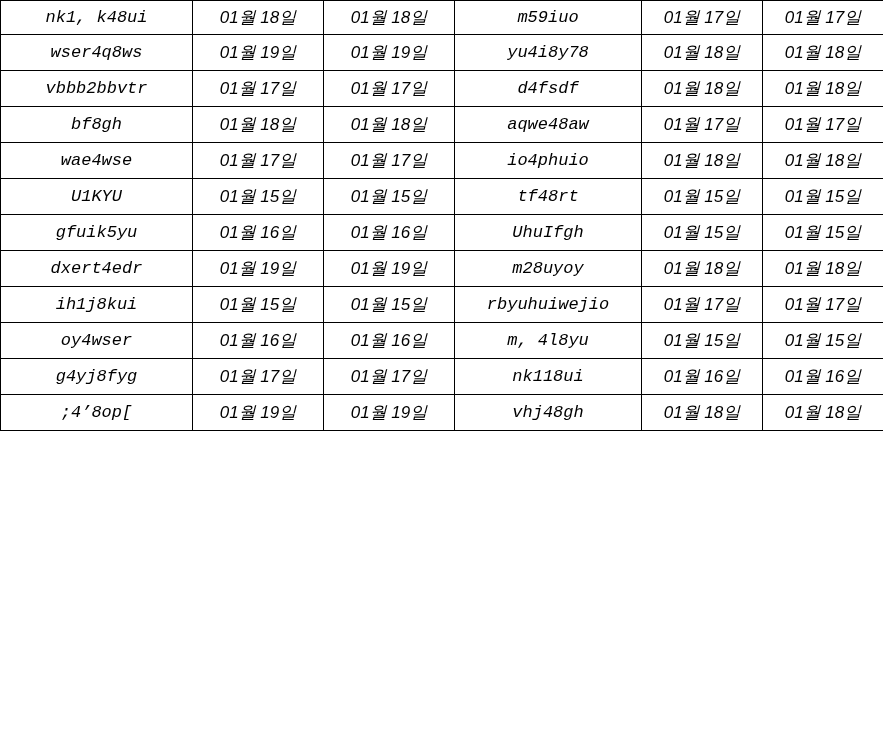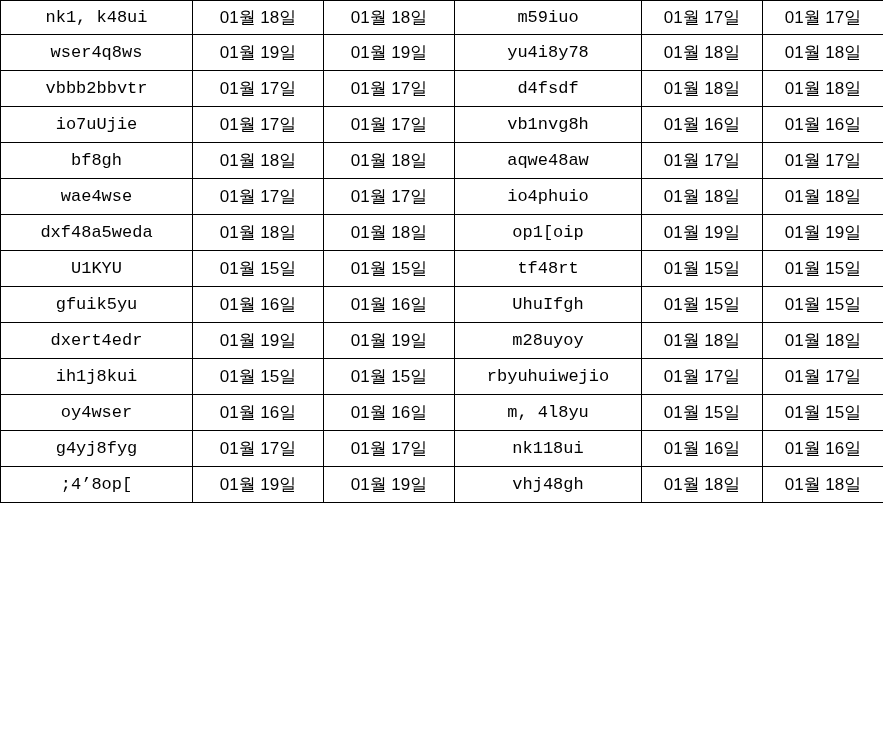--- a/index.html
+++ b/index.html
@@ -11,20 +11,21 @@
     width: 883px;
     height: 731px;
     overflow: hidden;
     font-family: "Liberation Serif", serif;
   }
   table.grid {
     border-collapse: collapse;
     width: 883px;
     table-layout: fixed;
     background: #ffffff;
+    font-style: italic;
   }
   table.grid td {
     border: 1px solid #000000;
     height: 35px;
     padding: 0 2px;
     text-align: center;
     vertical-align: middle;
     font-size: 17px;
     color: #000000;
     white-space: nowrap;
@@ -77,50 +78,34 @@
       </tr>
       <tr>
         <td class="c-code">vbbb2bbvtr</td>
         <td class="c-date">01월 17일</td>
         <td class="c-date">01월 17일</td>
         <td class="c-code">d4fsdf</td>
         <td class="c-date">01월 18일</td>
         <td class="c-date">01월 18일</td>
       </tr>
       <tr>
-        <td class="c-code">io7uUjie</td>
-        <td class="c-date">01월 17일</td>
-        <td class="c-date">01월 17일</td>
-        <td class="c-code">vb1nvg8h</td>
-        <td class="c-date">01월 16일</td>
-        <td class="c-date">01월 16일</td>
-      </tr>
-      <tr>
         <td class="c-code">bf8gh</td>
         <td class="c-date">01월 18일</td>
         <td class="c-date">01월 18일</td>
         <td class="c-code">aqwe48aw</td>
         <td class="c-date">01월 17일</td>
         <td class="c-date">01월 17일</td>
       </tr>
       <tr>
         <td class="c-code">wae4wse</td>
         <td class="c-date">01월 17일</td>
         <td class="c-date">01월 17일</td>
         <td class="c-code">io4phuio</td>
         <td class="c-date">01월 18일</td>
         <td class="c-date">01월 18일</td>
-      </tr>
-      <tr>
-        <td class="c-code">dxf48a5weda</td>
-        <td class="c-date">01월 18일</td>
-        <td class="c-date">01월 18일</td>
-        <td class="c-code">op1[oip</td>
-        <td class="c-date">01월 19일</td>
-        <td class="c-date">01월 19일</td>
       </tr>
       <tr>
         <td class="c-code">U1KYU</td>
         <td class="c-date">01월 15일</td>
         <td class="c-date">01월 15일</td>
         <td class="c-code">tf48rt</td>
         <td class="c-date">01월 15일</td>
         <td class="c-date">01월 15일</td>
       </tr>
       <tr>

